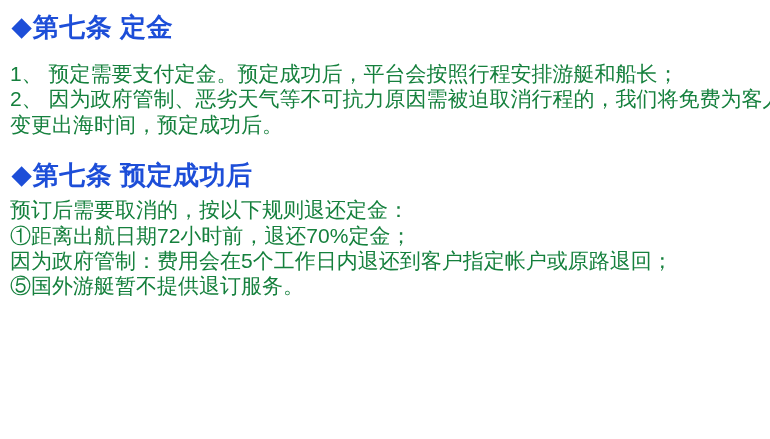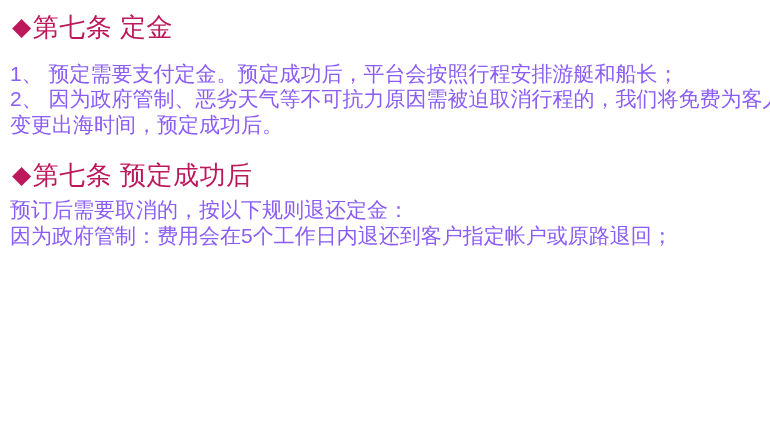--- a/index.html
+++ b/index.html
@@ -15,38 +15,38 @@
     color: #2d2d2d;
   }
   .doc {
     padding: 6px 12px 0 10px;
   }
   .section-heading {
     margin: 0;
     padding: 0 0 0 2px;
     font-size: 26px;
     line-height: 33px;
-    font-weight: 400;
-    color: #be185d;
+    font-weight: 700;
+    color: #1d4ed8;
     letter-spacing: 0.5px;
     white-space: nowrap;
   }
   .section-heading .diamond {
     display: inline-block;
     font-size: 25px;
     transform: translateY(-1px);
     margin-right: 1px;
   }
   #heading-1 { margin-top: 5px; }
   #heading-2 { margin-top: 22px; }
   .para {
     font-size: 21px;
     line-height: 25.4px;
     font-weight: 400;
-    color: #8b5cf6;
+    color: #15803d;
   }
   #para-1 { margin-top: 17px; }
   #para-2 { margin-top: 5px; }
   .line {
     white-space: nowrap;
   }
 </style>
 </head>
 <body>
 
@@ -58,17 +58,19 @@
       <div class="line">1、 预定需要支付定金。预定成功后，平台会按照行程安排游艇和船长；</div>
       <div class="line">2、 因为政府管制、恶劣天气等不可抗力原因需被迫取消行程的，我们将免费为客人</div>
       <div class="line">变更出海时间，预定成功后。</div>
     </div>
   </div>
 
   <div class="section">
     <h1 class="section-heading" id="heading-2"><span class="diamond">◆</span><span>第七条 预定成功后</span></h1>
     <div class="para" id="para-2">
       <div class="line">预订后需要取消的，按以下规则退还定金：</div>
+      <div class="line">①距离出航日期72小时前，退还70%定金；</div>
       <div class="line">因为政府管制：费用会在5个工作日内退还到客户指定帐户或原路退回；</div>
+      <div class="line">⑤国外游艇暂不提供退订服务。</div>
     </div>
   </div>
 
 </div>
 
 </body></html>

